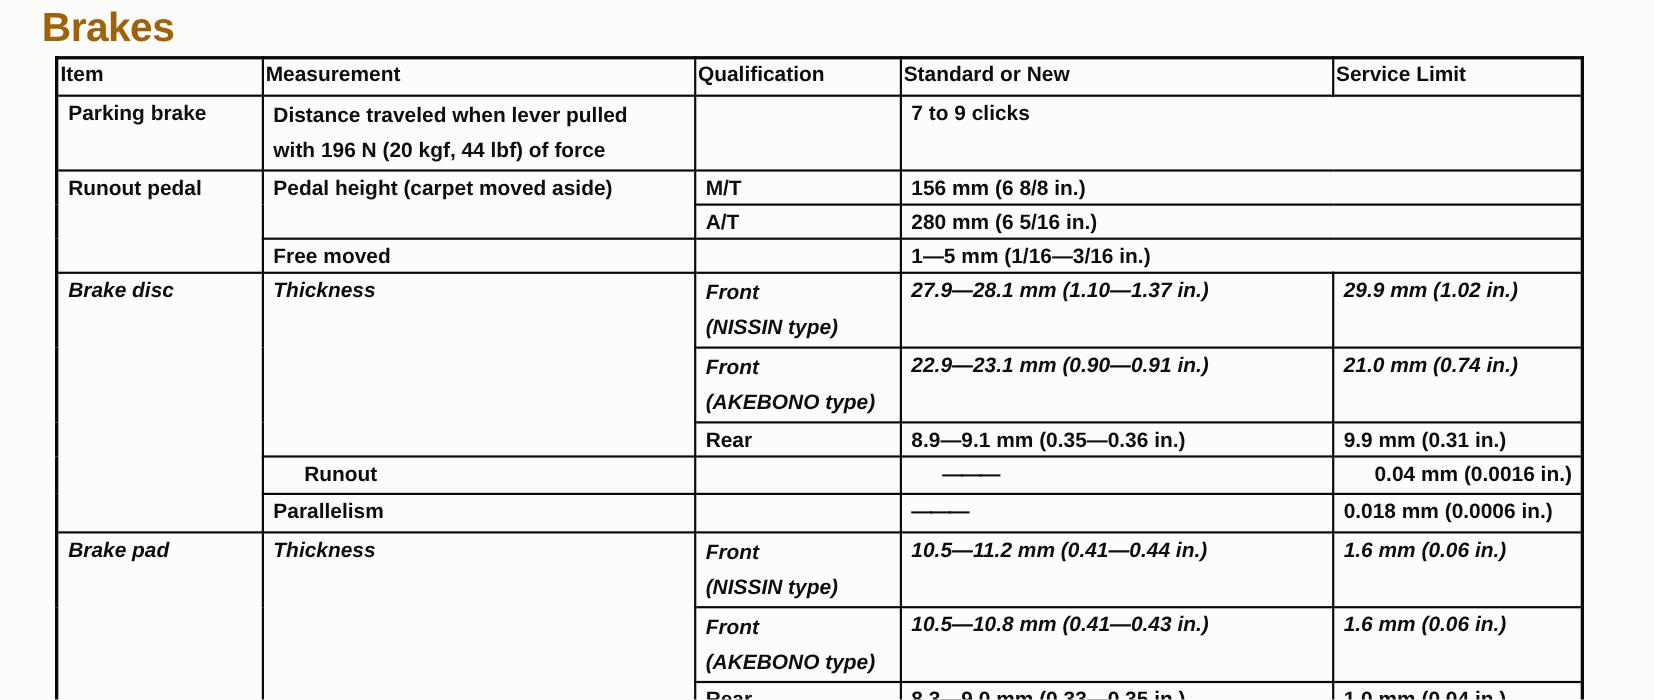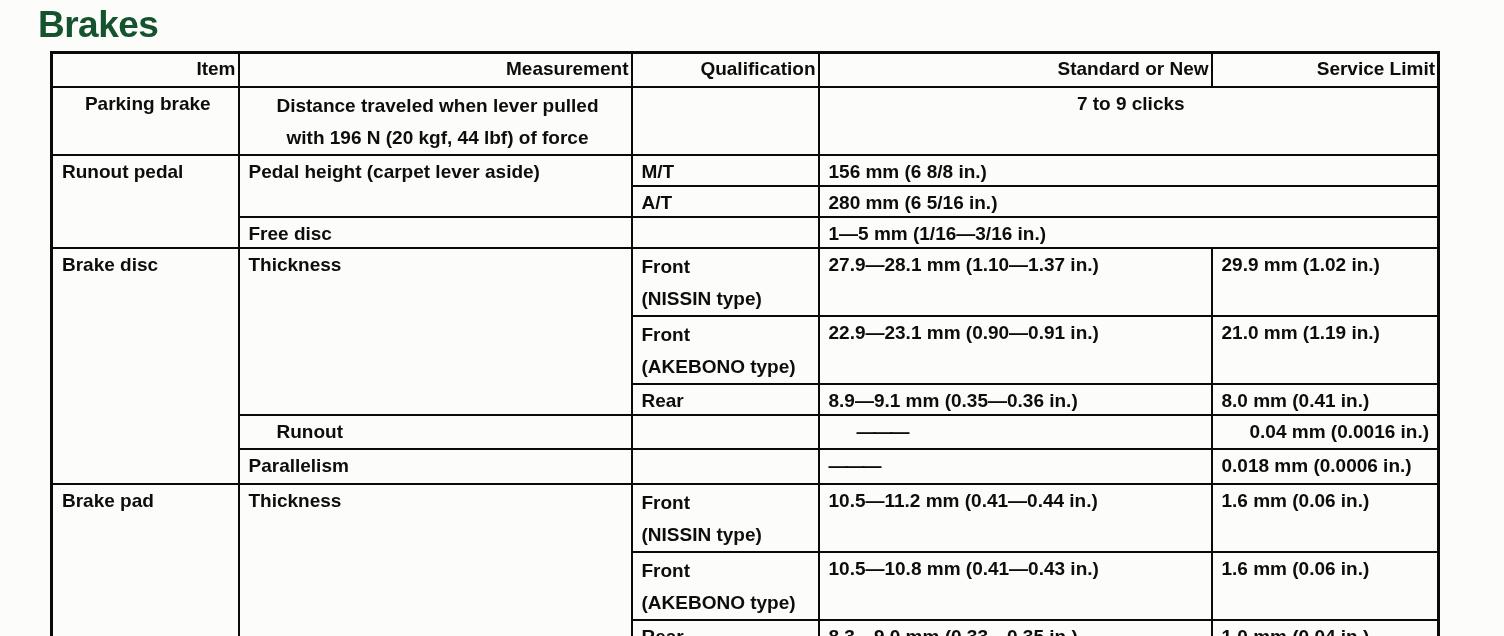--- a/index.html
+++ b/index.html
@@ -15,21 +15,21 @@
     font-family: "Liberation Sans", sans-serif;
     overflow: hidden;
   }
   .page-title {
     position: absolute;
     left: 38px;
     top: 4px;
     font-size: 37px;
     font-weight: bold;
     letter-spacing: -0.5px;
-    color: #14532d;
+    color: #a16207;
   }
   table.spec-table {
     position: absolute;
     left: 50px;
     top: 51px;
     width: 1387px;
     border-collapse: collapse;
     table-layout: fixed;
     border: 3px solid #0a0a0a;
   }
@@ -37,32 +37,32 @@
     border: 2px solid #0a0a0a;
     font-size: 19px;
     vertical-align: top;
     padding: 2px 4px 0 9px;
     line-height: 27px;
     overflow: hidden;
     white-space: nowrap;
   }
   .spec-table th {
     font-weight: bold;
-    text-align: right;
+    text-align: left;
     padding: 2px 2px;
     height: 28px;
     line-height: 26px;
   }
   .spec-table td {
     font-weight: bold;
   }
   
-  tr.r-parking      td { height: 60px; text-align: center; }
+  tr.r-parking      td { height: 60px; }
   tr.r-single       td { height: 27px; }
-  tr.r-tall         td { height: 60px; }
+  tr.r-tall         td { height: 60px; font-style: italic; }
   tr.r-disc-rear    td { height: 24px; }
   tr.r-runout       td { height: 30px; padding-left: 37px; }
   tr.r-parallelism  td { height: 31px; margin-left: 24px; }
   tr.r-pad-rear     td { height: 26px; }
   .two-line div { line-height: 32px; }
   .dash-cell {
     letter-spacing: -2px;
     font-weight: bold;
   }
 </style>
@@ -94,32 +94,32 @@
     <td class="two-line">
       <div>Distance traveled when lever pulled</div>
       <div>with 196 N (20 kgf, 44 lbf) of force</div>
     </td>
     <td></td>
     <td colspan="2">7 to 9 clicks</td>
   </tr>
 
   <tr class="r-single">
     <td rowspan="3">Runout pedal</td>
-    <td rowspan="2">Pedal height (carpet lever aside)</td>
+    <td rowspan="2">Pedal height (carpet moved aside)</td>
     <td>M/T</td>
     <td colspan="2">156 mm (6 8/8 in.)</td>
   </tr>
 
   <tr class="r-single">
     <td>A/T</td>
     <td colspan="2">280 mm (6 5/16 in.)</td>
   </tr>
 
   <tr class="r-single">
-    <td>Free disc</td>
+    <td>Free moved</td>
     <td></td>
     <td colspan="2">1—5 mm (1/16—3/16 in.)</td>
   </tr>
 
   <tr class="r-tall">
     <td rowspan="5">Brake disc</td>
     <td rowspan="3">Thickness</td>
     <td class="two-line">
       <div>Front</div>
       <div>(NISSIN type)</div>
@@ -127,27 +127,27 @@
     <td>27.9—28.1 mm (1.10—1.37 in.)</td>
     <td>29.9 mm (1.02 in.)</td>
   </tr>
 
   <tr class="r-tall">
     <td class="two-line">
       <div>Front</div>
       <div>(AKEBONO type)</div>
     </td>
     <td>22.9—23.1 mm (0.90—0.91 in.)</td>
-    <td>21.0 mm (1.19 in.)</td>
+    <td>21.0 mm (0.74 in.)</td>
   </tr>
 
   <tr class="r-disc-rear">
     <td>Rear</td>
     <td>8.9—9.1 mm (0.35—0.36 in.)</td>
-    <td>8.0 mm (0.41 in.)</td>
+    <td>9.9 mm (0.31 in.)</td>
   </tr>
 
   <tr class="r-runout">
     <td>Runout</td>
     <td></td>
     <td class="dash-cell">———</td>
     <td>0.04 mm (0.0016 in.)</td>
   </tr>
 
   <tr class="r-parallelism">

